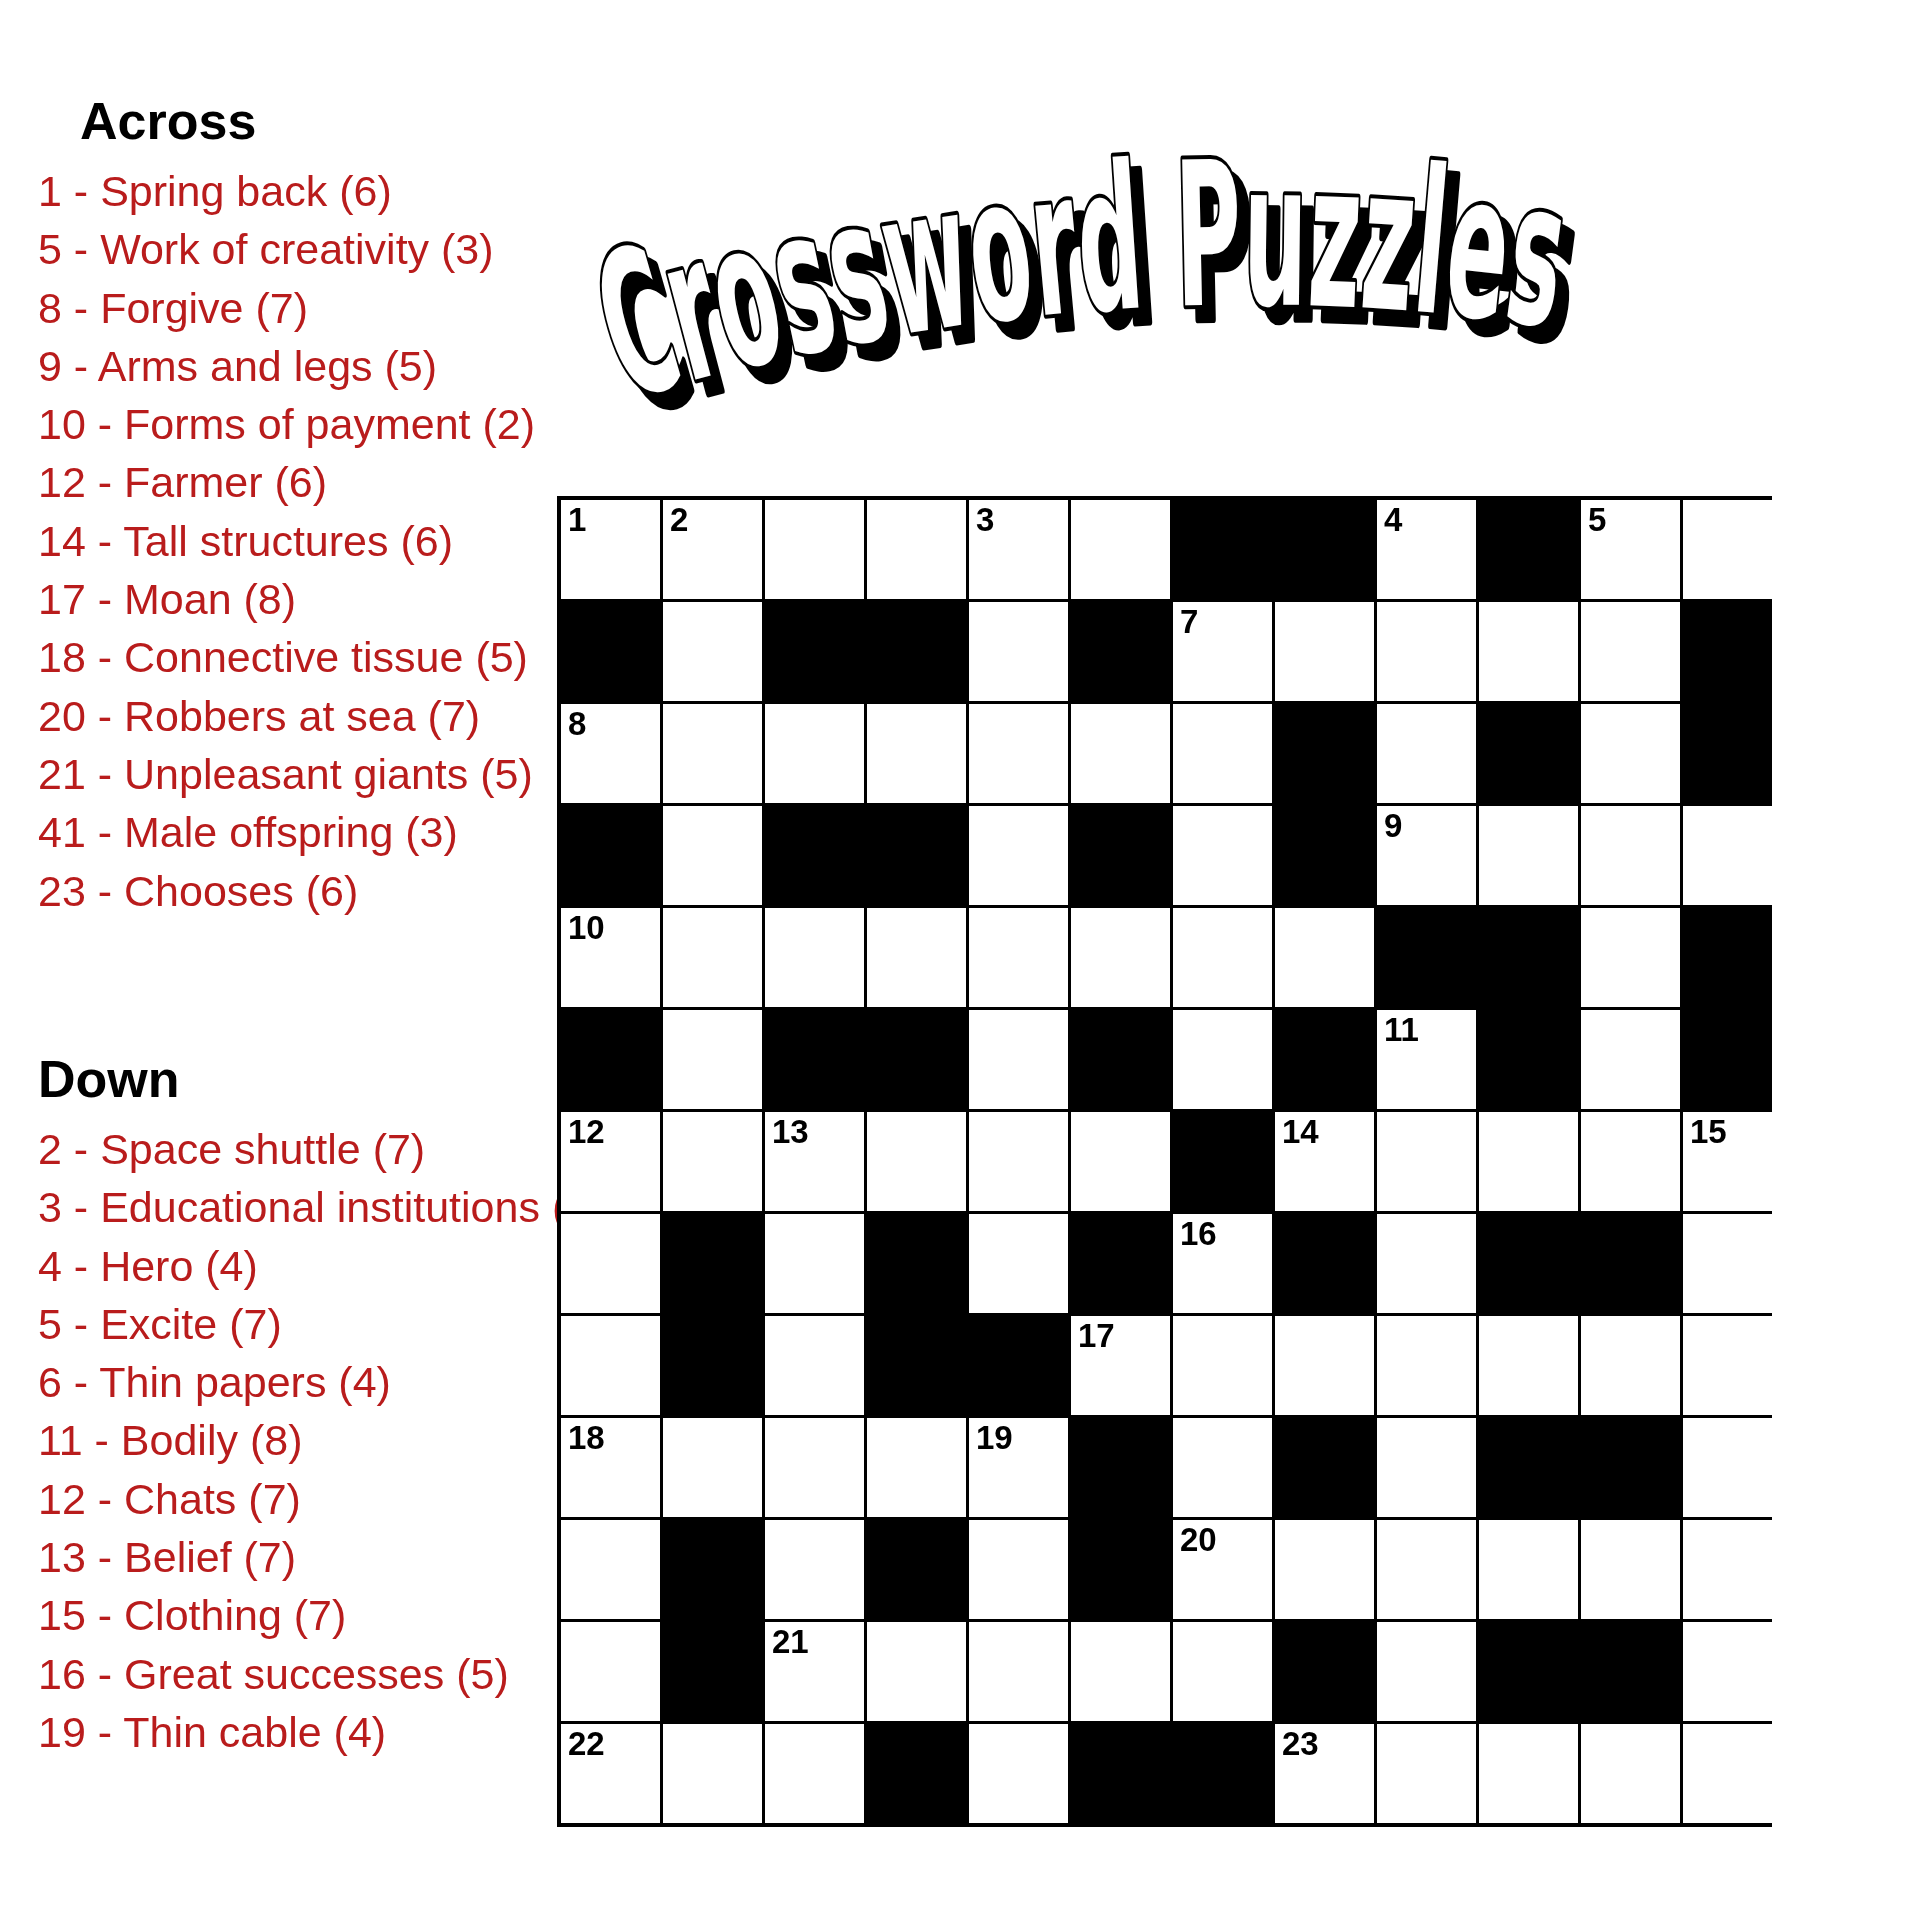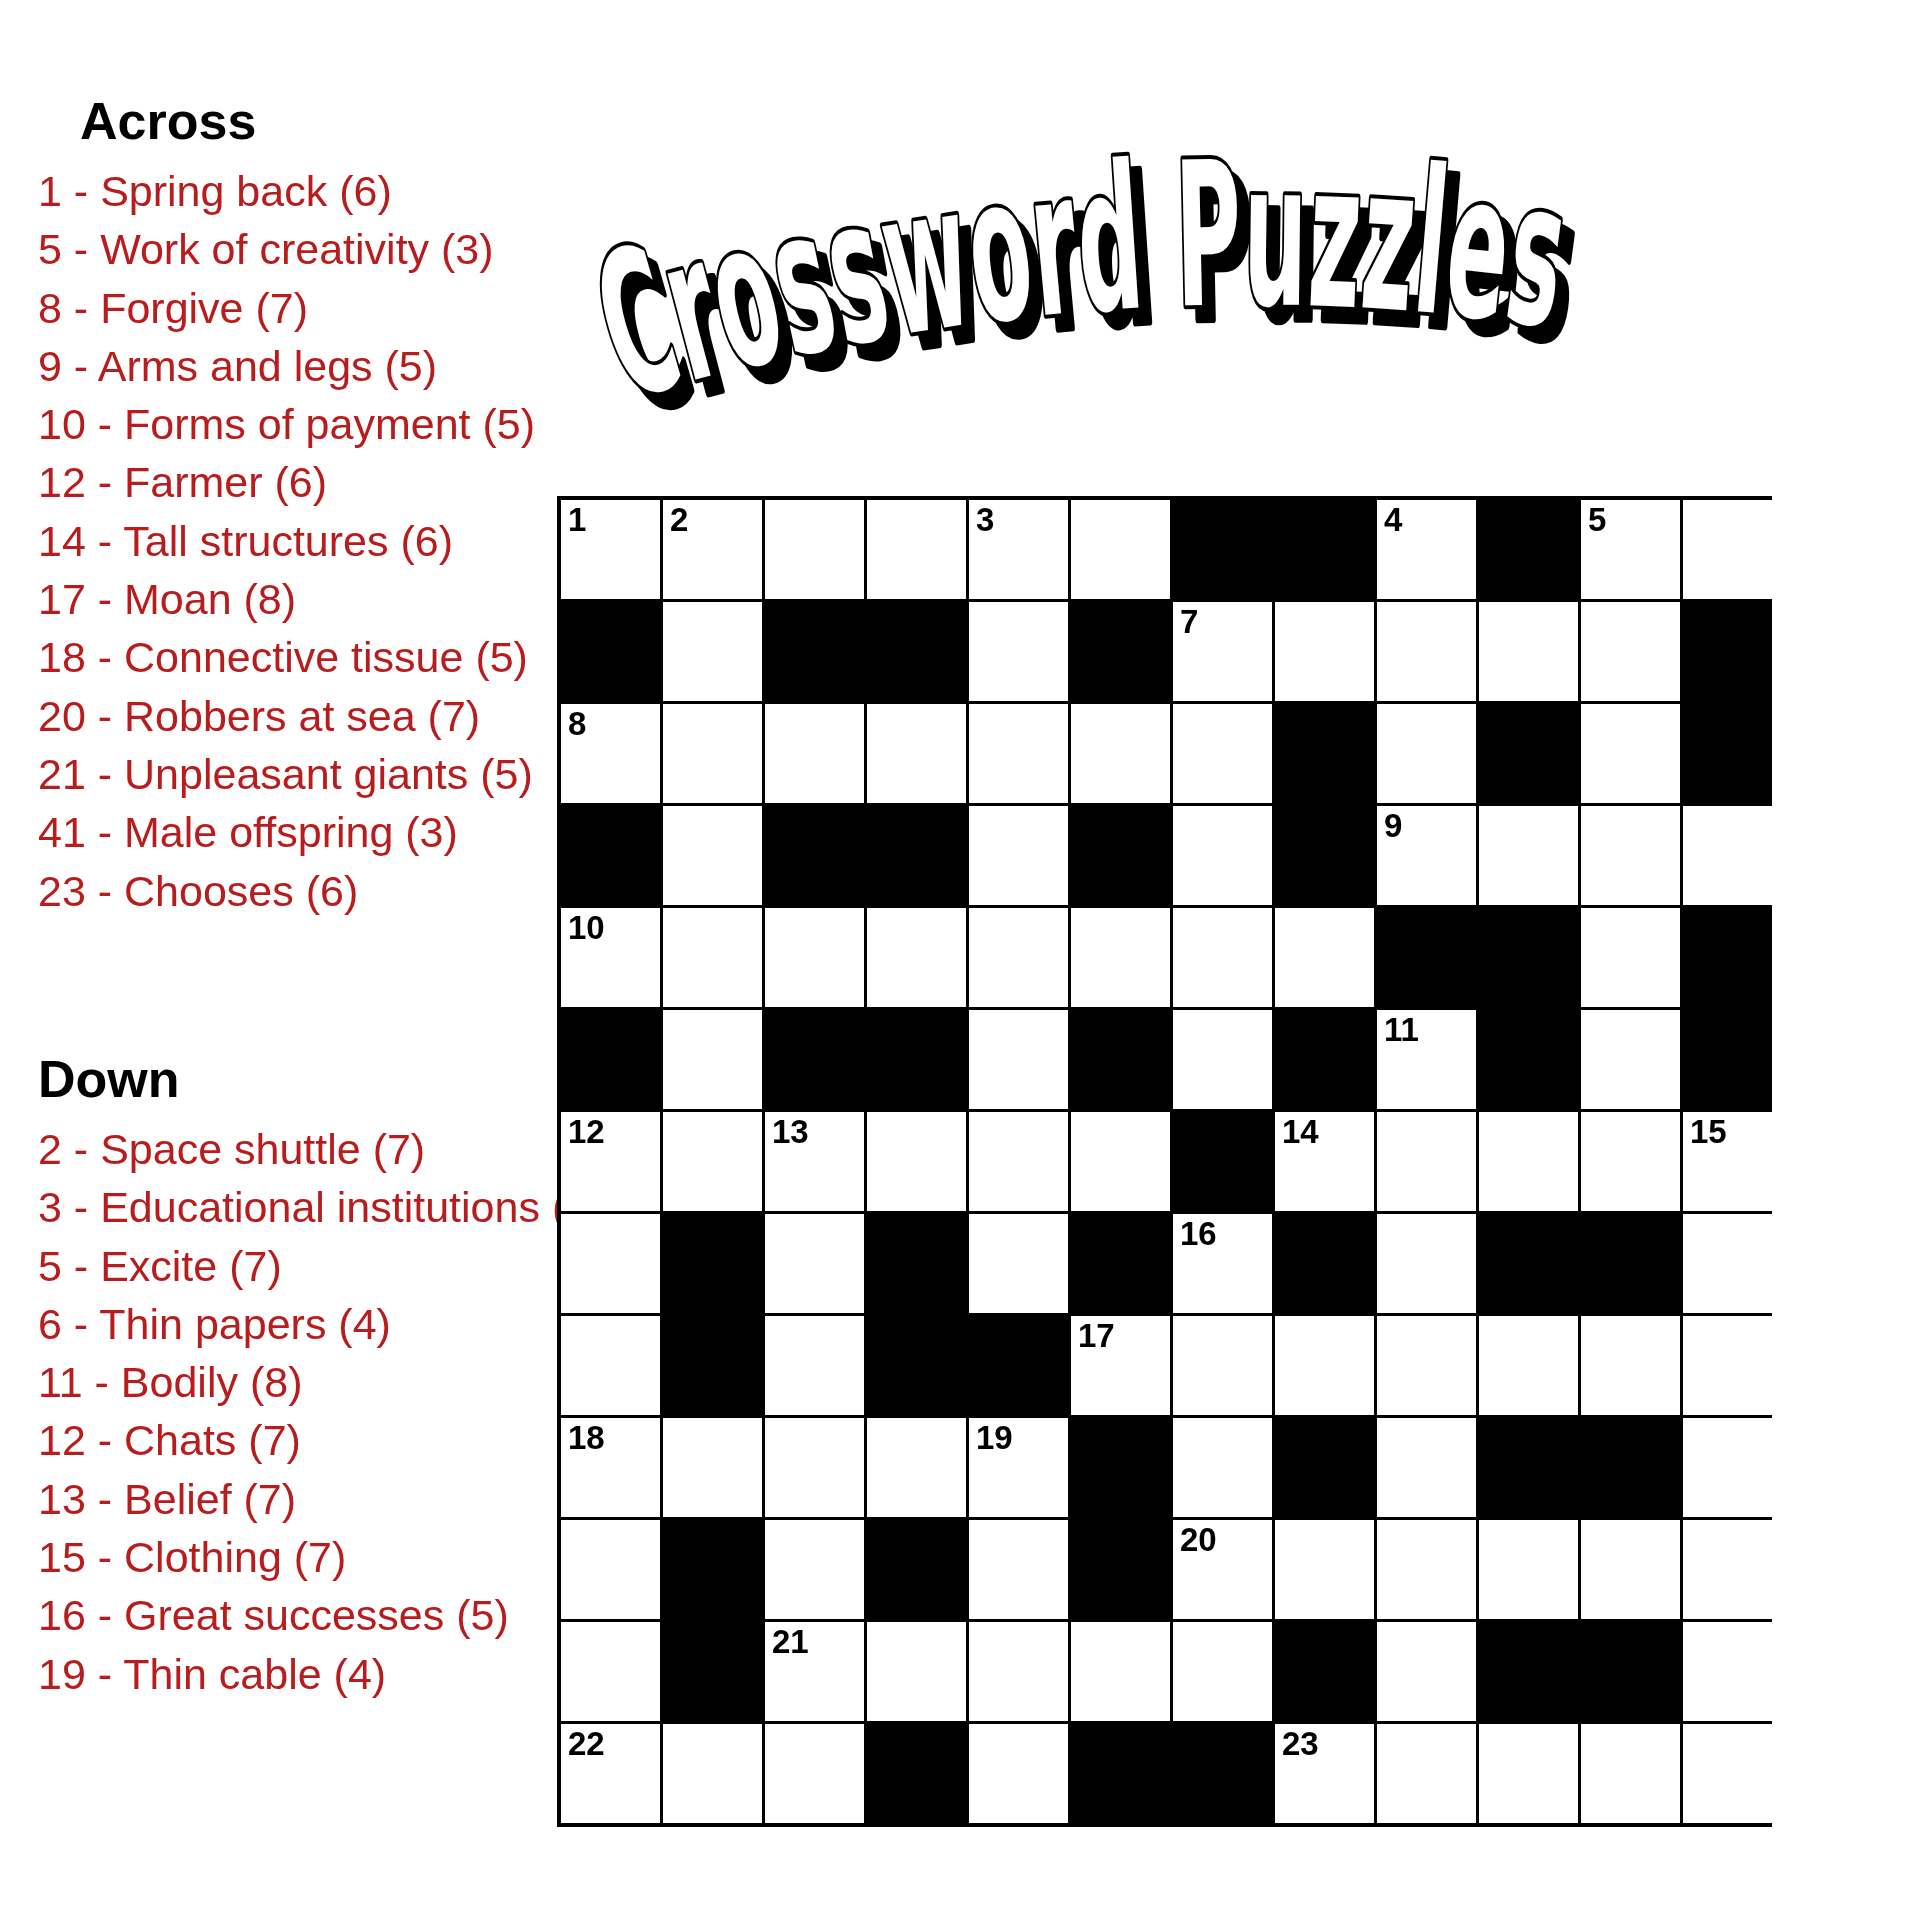--- a/index.html
+++ b/index.html
@@ -107,37 +107,38 @@
 
 <div class="page">
 
   <section class="clues across-section">
     <h2>Across</h2>
     <ul>
         <li>1 - Spring back (6)</li>
         <li>5 - Work of creativity (3)</li>
         <li>8 - Forgive (7)</li>
         <li>9 - Arms and legs (5)</li>
-        <li>10 - Forms of payment (5)</li>
+        <li>10 - Forms of payment (2)</li>
         <li>12 - Farmer (6)</li>
         <li>14 - Tall structures (6)</li>
         <li>17 - Moan (8)</li>
         <li>18 - Connective tissue (5)</li>
         <li>20 - Robbers at sea (7)</li>
         <li>21 - Unpleasant giants (5)</li>
         <li>41 - Male offspring (3)</li>
         <li>23 - Chooses (6)</li>
       </ul>
   </section>
 
   <section class="clues down-section">
     <h2>Down</h2>
     <ul>
         <li>2 - Space shuttle (7)</li>
         <li>3 - Educational institutions (8)</li>
+        <li>4 - Hero (4)</li>
         <li>5 - Excite (7)</li>
         <li>6 - Thin papers (4)</li>
         <li>11 - Bodily (8)</li>
         <li>12 - Chats (7)</li>
         <li>13 - Belief (7)</li>
         <li>15 - Clothing (7)</li>
         <li>16 - Great successes (5)</li>
         <li>19 - Thin cable (4)</li>
       </ul>
   </section>

